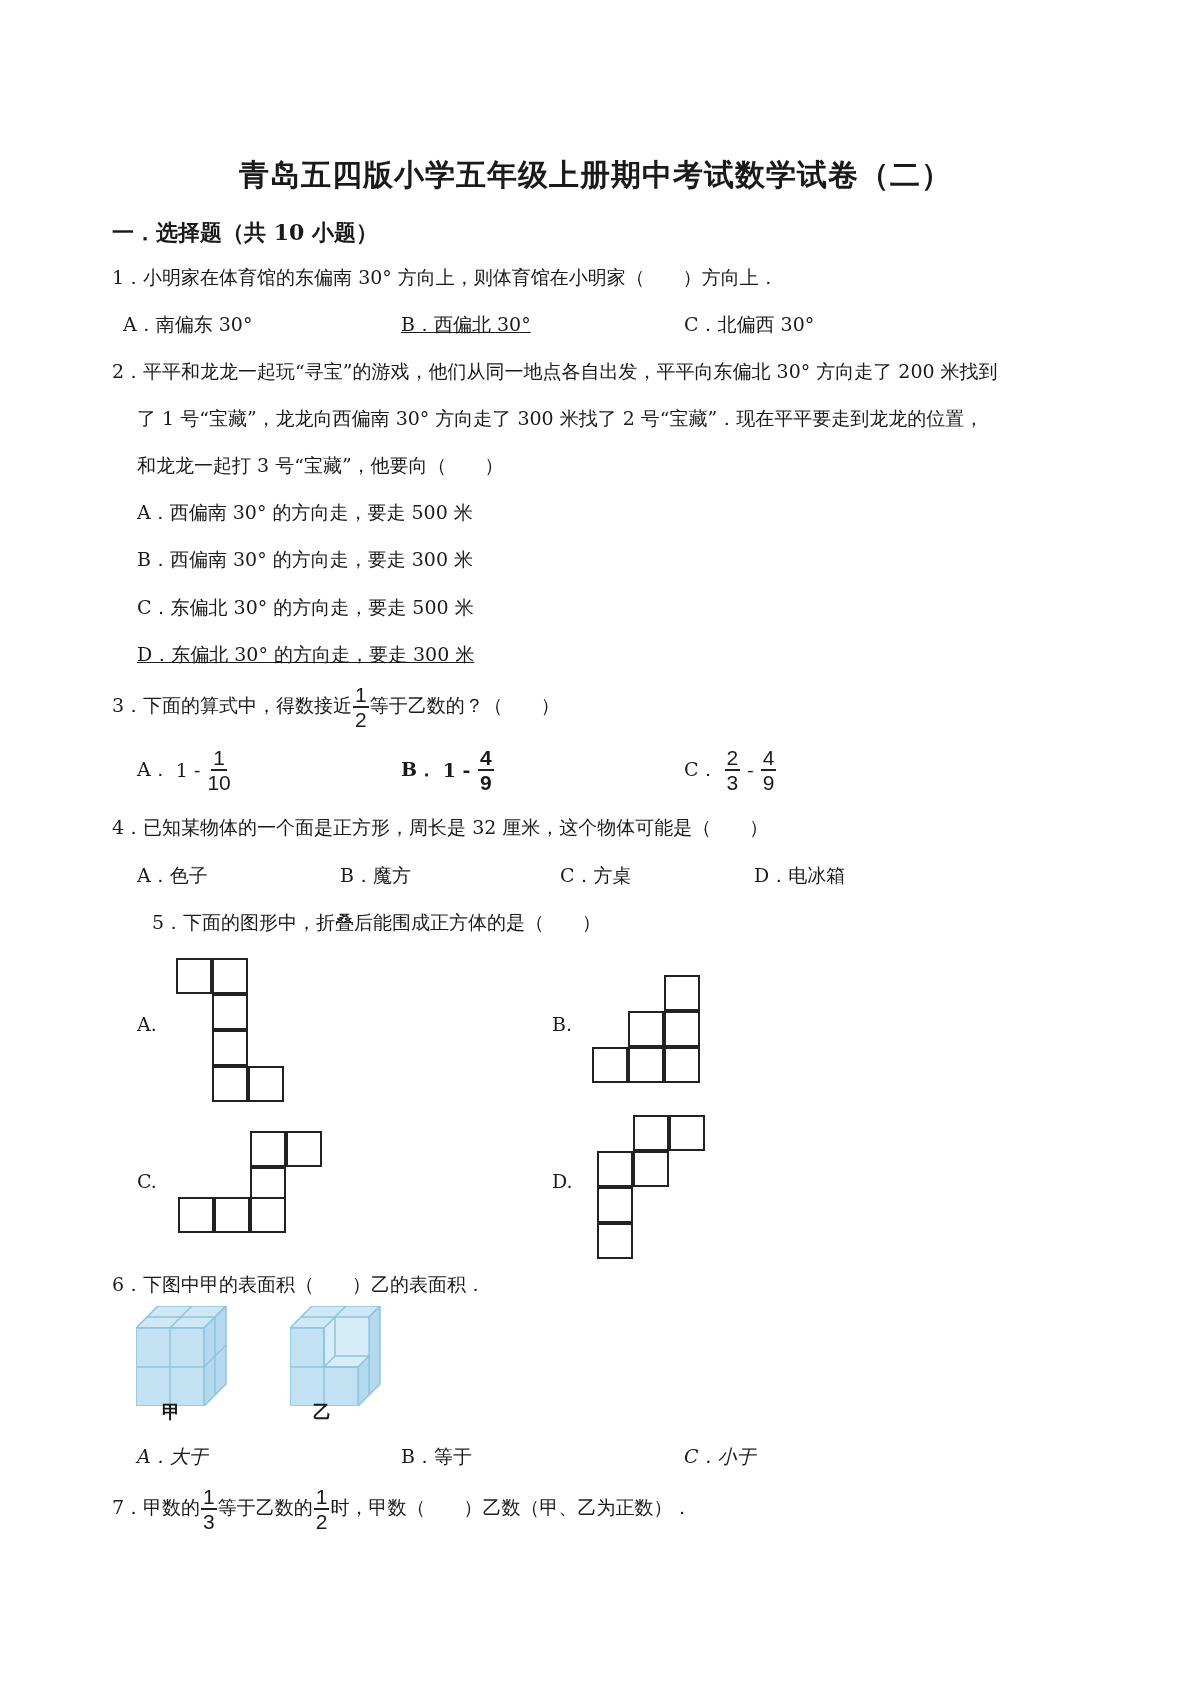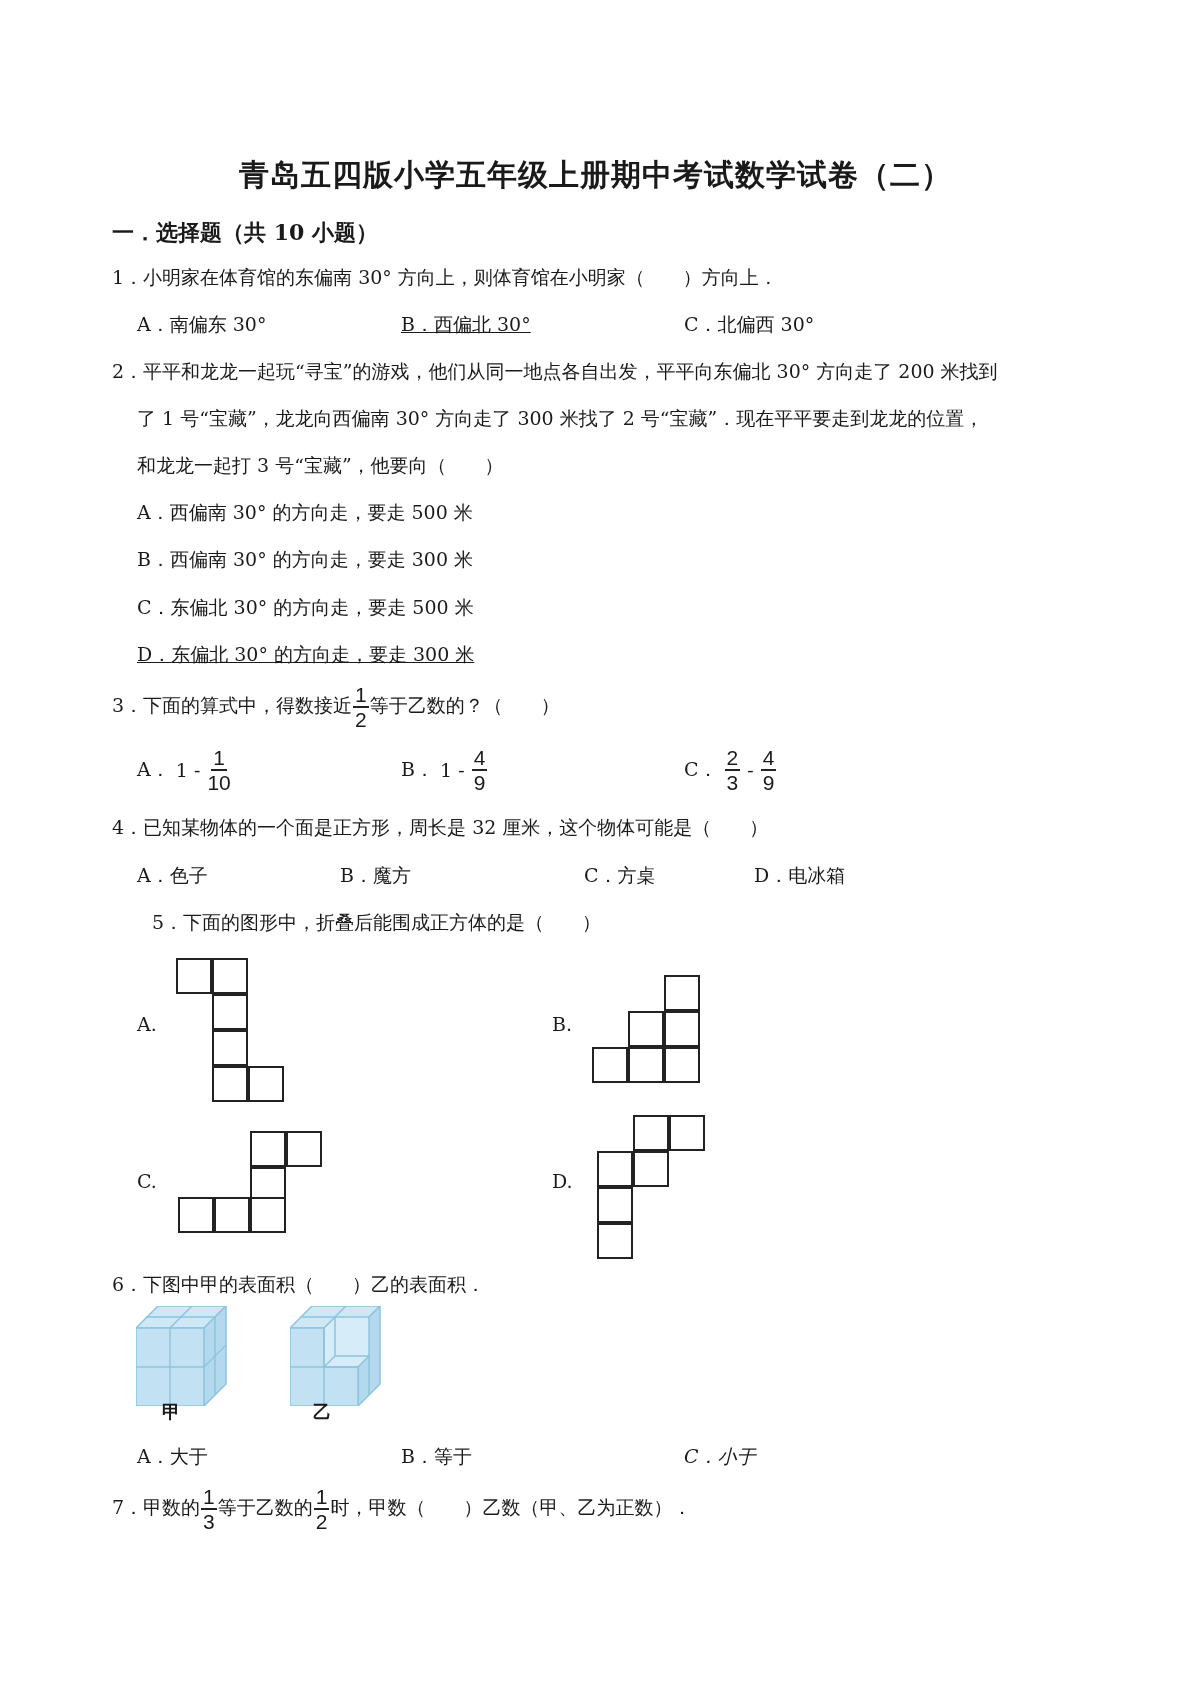--- a/index.html
+++ b/index.html
@@ -22,21 +22,21 @@
 </style>
 </head>
 <body>
 
 <div class="abs title">青岛五四版小学五年级上册期中考试数学试卷（二）</div>
 <div class="abs section">一．选择题（共 10 小题）</div>
 
 <div class="abs q" style="left:112px; top:265px;">
   <span>1．</span><span>小明家在体育馆的东偏南 30° 方向上，则体育馆在小明家（　　）方向上．</span>
 </div>
-<div class="abs opt" style="left:137px; top:312px;"><span>A．</span><span>南偏东 30°</span></div>
+<div class="abs opt" style="left:123px; top:312px;"><span>A．</span><span>南偏东 30°</span></div>
 <div class="abs opt" style="left:401px; top:312px;text-decoration:underline;"><span>B．</span><span>西偏北 30°</span></div>
 <div class="abs opt" style="left:684px; top:312px;"><span>C．</span><span>北偏西 30°</span></div>
 
 <div class="abs q" style="left:112px; top:359px;">
   <span>2．</span><span>平平和龙龙一起玩“寻宝”的游戏，他们从同一地点各自出发，平平向东偏北 30° 方向走了 200 米找到</span>
 </div>
 <div class="abs q" style="left:137px; top:406px;">了 1 号“宝藏”，龙龙向西偏南 30° 方向走了 300 米找了 2 号“宝藏”．现在平平要走到龙龙的位置，</div>
 <div class="abs q" style="left:137px; top:453px;">和龙龙一起打 3 号“宝藏”，他要向（　　）</div>
 <div class="abs opt" style="left:137px; top:500px;"><span>A．</span><span>西偏南 30° 的方向走，要走 500 米</span></div>
 <div class="abs opt" style="left:137px; top:547px;"><span>B．</span><span>西偏南 30° 的方向走，要走 300 米</span></div>
@@ -50,21 +50,21 @@
     </span><span>等于乙数的？（　　）</span>
 </div>
 <div class="abs opt" style="left:137px; top:746px;">
   <span style="vertical-align:middle;">A．</span>
   <span style="vertical-align:middle;">1 -</span>
   <span class="frac">
       <span class="num">1</span>
       <span class="den">10</span>
     </span>
 </div>
-<div class="abs opt" style="left:401px; top:746px;">
+<div class="abs opt" style="left:401px; top:746px;font-weight:bold;">
   <span style="vertical-align:middle;">B．</span>
   <span style="vertical-align:middle;">1 -</span>
   <span class="frac">
       <span class="num">4</span>
       <span class="den">9</span>
     </span>
 </div>
 <div class="abs opt" style="left:684px; top:746px;">
   <span style="vertical-align:middle;">C．</span>
   <span class="frac">
@@ -76,21 +76,21 @@
       <span class="num">4</span>
       <span class="den">9</span>
     </span>
 </div>
 
 <div class="abs q" style="left:112px; top:815px;">
   <span>4．</span><span>已知某物体的一个面是正方形，周长是 32 厘米，这个物体可能是（　　）</span>
 </div>
 <div class="abs opt" style="left:137px; top:863px;"><span>A．</span><span>色子</span></div>
 <div class="abs opt" style="left:340px; top:863px;"><span>B．</span><span>魔方</span></div>
-<div class="abs opt" style="left:584px; top:863px;"><span>C．</span><span>方桌</span></div>
+<div class="abs opt" style="left:560px; top:863px;"><span>C．</span><span>方桌</span></div>
 <div class="abs opt" style="left:754px; top:863px;"><span>D．</span><span>电冰箱</span></div>
 
 <div class="abs q" style="left:112px; top:910px;margin-left:40px;">
   <span>5．</span><span>下面的图形中，折叠后能围成正方体的是（　　）</span>
 </div>
 
 <div class="abs netlabel" style="left:137px; top:1013px;">A.</div>
 <div class="net" style="left:176px; top:958px;">
   <div class="cell" style="left:0; top:0;"></div>
   <div class="cell" style="left:36px; top:0;"></div>
@@ -160,21 +160,21 @@
     <line x1="34" y1="61" x2="45" y2="50" stroke="#8fc3dd" stroke-width="1.5"></line>
     <line x1="34" y1="22" x2="34" y2="100" stroke="#8fc3dd" stroke-width="1.5"></line>
     <line x1="0" y1="61" x2="68" y2="61" stroke="#8fc3dd" stroke-width="1.5"></line>
     <line x1="11" y1="11" x2="45" y2="11" stroke="#8fc3dd" stroke-width="1.5"></line>
     <line x1="56" y1="0" x2="45" y2="11" stroke="#8fc3dd" stroke-width="1.5"></line>
     <line x1="79" y1="50" x2="79" y2="89" stroke="#8fc3dd" stroke-width="1.5"></line>
   </svg>
 </div>
 <div class="cube-label" style="left:313px; top:1400px;">乙</div>
 
-<div class="abs opt" style="left:137px; top:1444px;"><span>A．</span><span>大于</span></div>
+<div class="abs opt" style="left:137px; top:1444px;font-style:italic;"><span>A．</span><span>大于</span></div>
 <div class="abs opt" style="left:401px; top:1444px;"><span>B．</span><span>等于</span></div>
 <div class="abs opt" style="left:684px; top:1444px;font-style:italic;"><span>C．</span><span>小于</span></div>
 
 <div class="abs q" style="left:112px; top:1485px;">
   <span>7．</span><span>甲数的</span><span class="frac">
       <span class="num">1</span>
       <span class="den">3</span>
     </span><span>等于乙数的</span><span class="frac">
       <span class="num">1</span>
       <span class="den">2</span>

